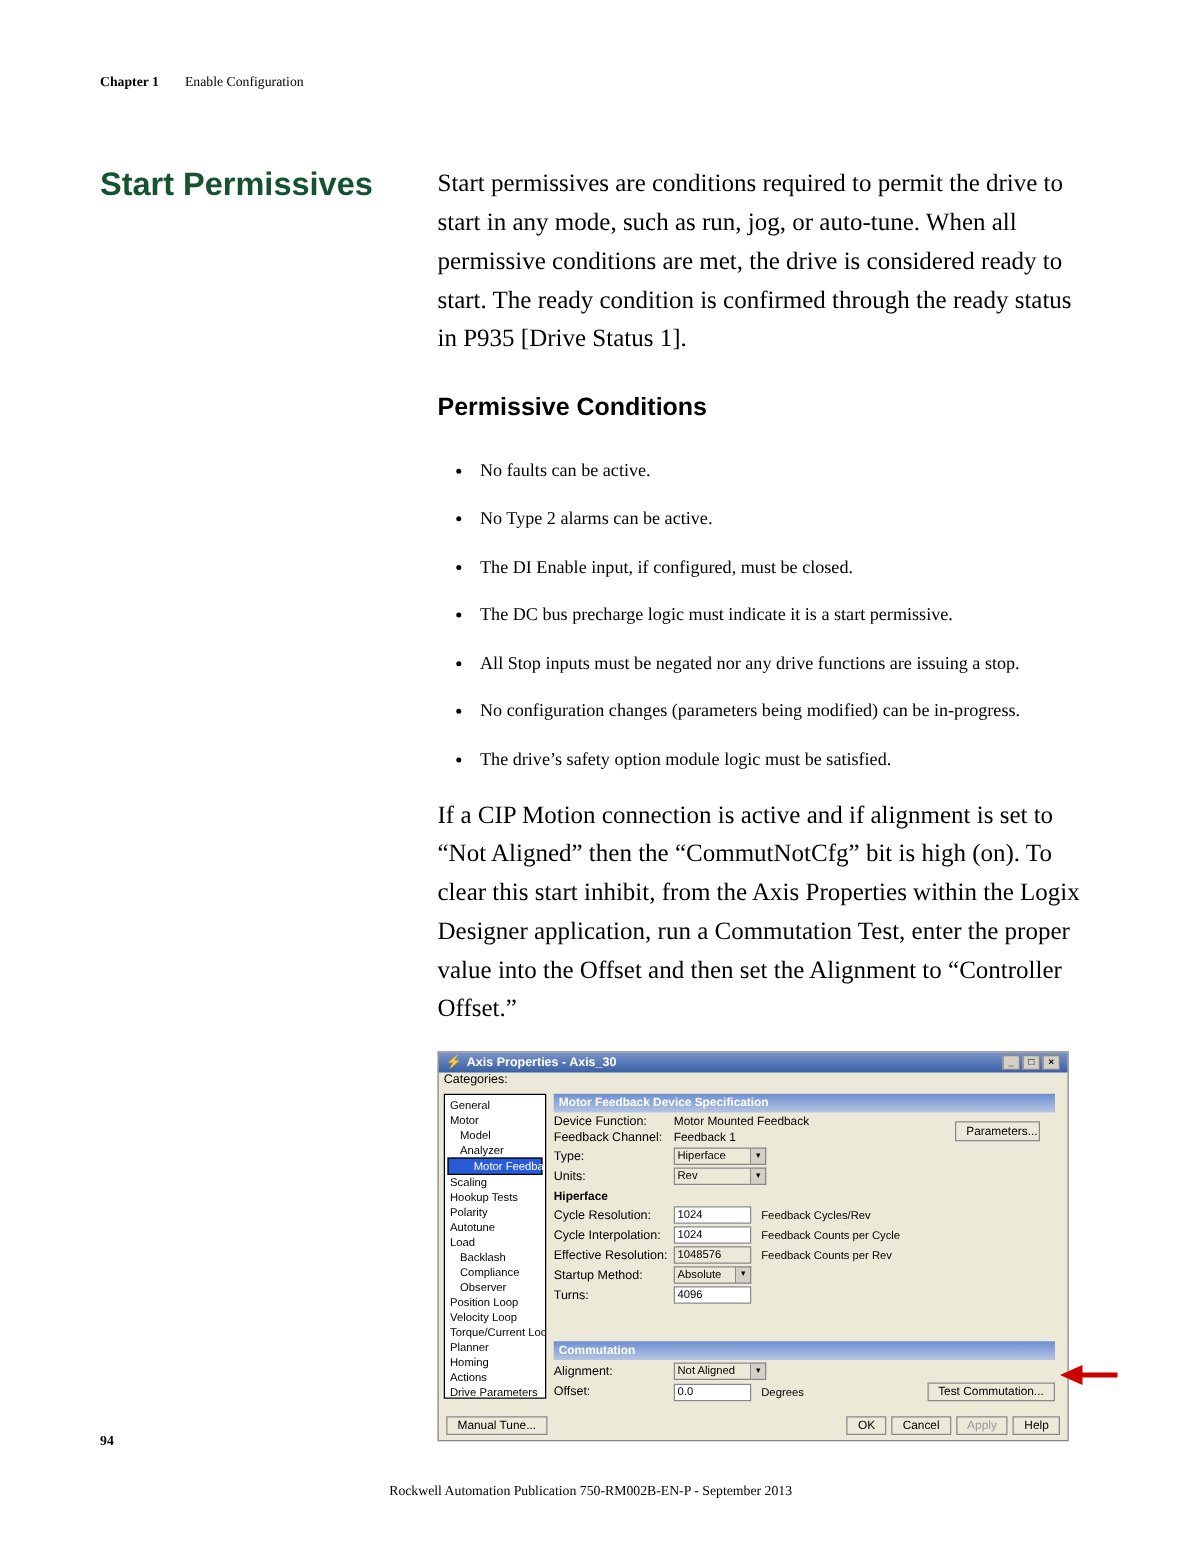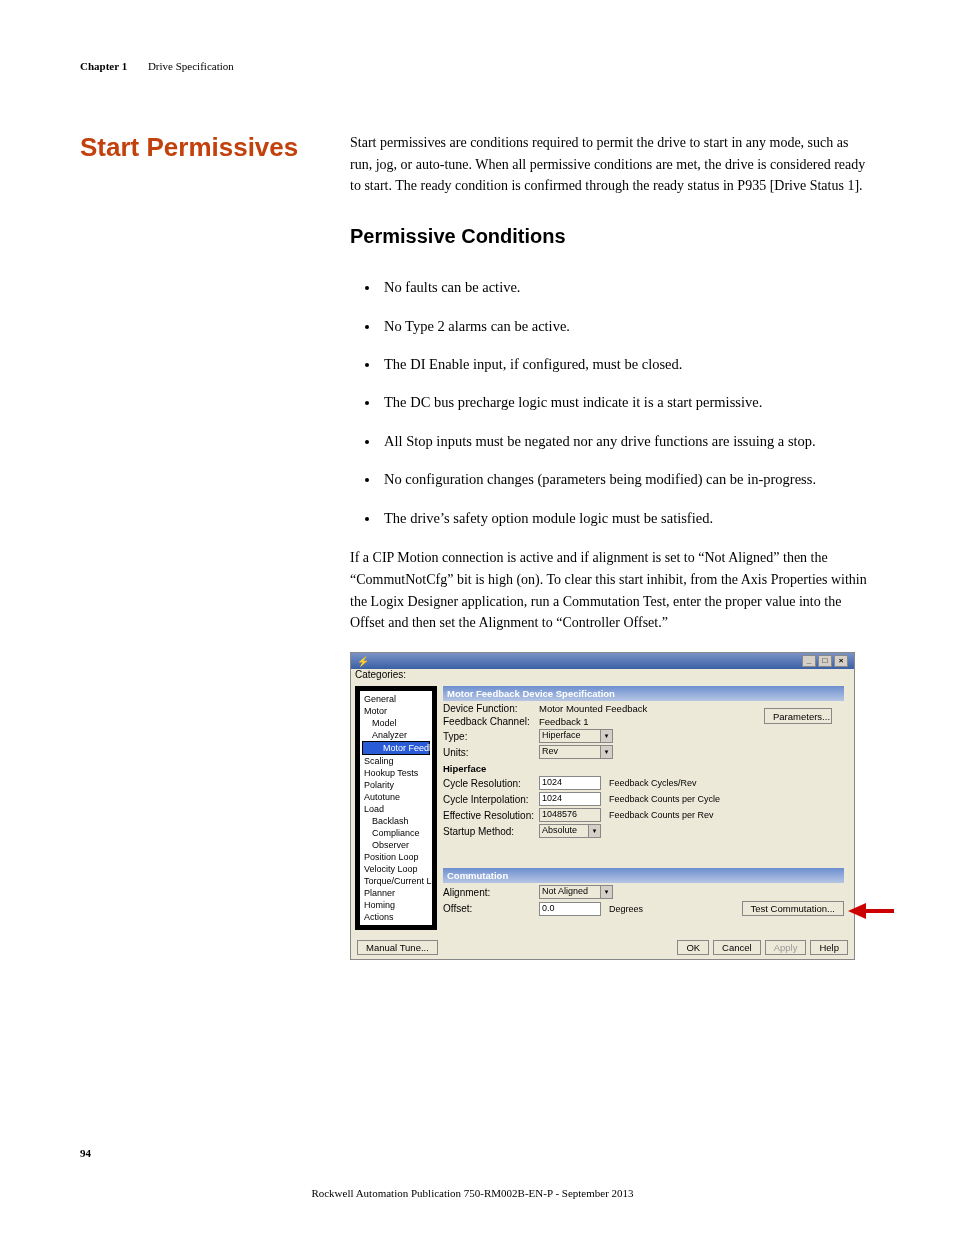--- a/index.html
+++ b/index.html
@@ -24,26 +24,26 @@
   }
   .header .chap { font-weight: bold; }
   .header .chapname { margin-left: 18px; font-weight: normal; }
   .main-row { display: flex; }
   .left-col { width: 270px; flex-shrink: 0; }
   .right-col { flex: 1; }
   h1.section {
     font-family: "Arial Narrow", Arial, sans-serif;
     font-weight: bold;
     font-size: 26px;
-    color: #c2410c;
+    color: #14532d;
     letter-spacing: 0px;
   }
   .body-p {
     font-family: Georgia, serif;
-    font-size: 14px;
+    font-size: 20px;
     line-height: 1.55;
     margin-bottom: 18px;
   }
   h2.subhead {
     font-family: "Arial Narrow", Arial, sans-serif;
     font-weight: bold;
     font-size: 20px;
     margin-top: 28px;
     margin-bottom: 28px;
   }
@@ -81,21 +81,21 @@
   .tb-right { display:flex; gap:2px; margin-left:auto; }
   .tb-btn {
     width:14px; height:12px; background:#d4d0c8; border:1px solid #888;
     font-size:8px; line-height:10px; text-align:center; color:#000;
     font-family: Arial;
   }
   .win-body { display:flex; padding:4px 4px 6px 4px; }
   .cat-label { font-size:10px; padding:0 0 2px 4px; }
   .tree-wrap { width:82px; }
   .tree {
-    background:#fff; border:5px solid #000000; height:244px; overflow:hidden;
+    background:#fff; border:1px solid #000000; height:244px; overflow:hidden;
     padding:2px 2px;
   }
   .tree-item { font-size:9px; line-height:12px; white-space:nowrap; padding-left:2px;}
   .tree-item.lvl1 { padding-left:10px; }
   .tree-item.sel { background:#2a5bd7; color:#fff; border:1px solid #000; padding-left:20px;}
   .detail { flex:1; padding:0 6px; }
   .panel-title {
     background:linear-gradient(#6d8fcf,#b6c6e4); color:#fff; font-weight:bold;
     padding:2px 4px; font-size:9.5px;
   }
@@ -131,21 +131,21 @@
   }
   .footer .pn { font-weight:bold; }
   .footer .pub { flex:1; text-align:center;margin-top:40px; }
 </style>
 </head>
 <body>
 
 <div class="page">
   <div class="header">
     <span class="chap">Chapter 1</span>
-    <span class="chapname">Drive Specification</span>
+    <span class="chapname">Enable Configuration</span>
   </div>
 
   <div class="main-row">
     <div class="left-col">
       <h1 class="section">Start Permissives</h1>
     </div>
     <div class="right-col">
       <p class="body-p">Start permissives are conditions required to permit the drive to start in any mode, such as run, jog, or auto-tune. When all permissive conditions are met, the drive is considered ready to start. The ready condition is confirmed through the ready status in P935 [Drive Status 1].</p>
 
       <h2 class="subhead">Permissive Conditions</h2>
@@ -158,20 +158,21 @@
           <li>All Stop inputs must be negated nor any drive functions are issuing a stop.</li>
           <li>No configuration changes (parameters being modified) can be in-progress.</li>
           <li>The drive’s safety option module logic must be satisfied.</li>
         </ul>
 
       <p class="body-p">If a CIP Motion connection is active and if alignment is set to “Not Aligned” then the “CommutNotCfg” bit is high (on). To clear this start inhibit, from the Axis Properties within the Logix Designer application, run a Commutation Test, enter the proper value into the Offset and then set the Alignment to “Controller Offset.”</p>
 
       <div class="win">
         <div class="titlebar">
           <span>⚡</span>
+          <span style="margin-left:4px;flex:1;">Axis Properties - Axis_30</span>
           <div class="tb-right">
             <div class="tb-btn">_</div>
             <div class="tb-btn">□</div>
             <div class="tb-btn">×</div>
           </div>
         </div>
         <div class="cat-label">Categories:</div>
         <div class="win-body">
           <div class="tree-wrap">
             <div class="tree" id="tree">
@@ -240,20 +241,24 @@
               <div class="inp ro">1048576</div>
               <div class="unit">Feedback Counts per Rev</div>
             </div>
             <div class="row">
               <div class="lbl">Startup Method:</div>
               <div class="sel-dd">
                   <div class="inp ro" style="width:50px;">Absolute</div>
                   <div class="dd-btn">▾</div>
                 </div>
             </div>
+            <div class="row">
+              <div class="lbl">Turns:</div>
+              <div class="inp">4096</div>
+            </div>
 
             <div style="height:22px;"></div>
             <div class="panel-title" style="margin-top:6px;">Commutation</div>
             <div class="row">
               <div class="lbl">Alignment:</div>
               <div class="sel-dd">
                   <div class="inp ro">Not Aligned</div>
                   <div class="dd-btn">▾</div>
                 </div>
             </div>

